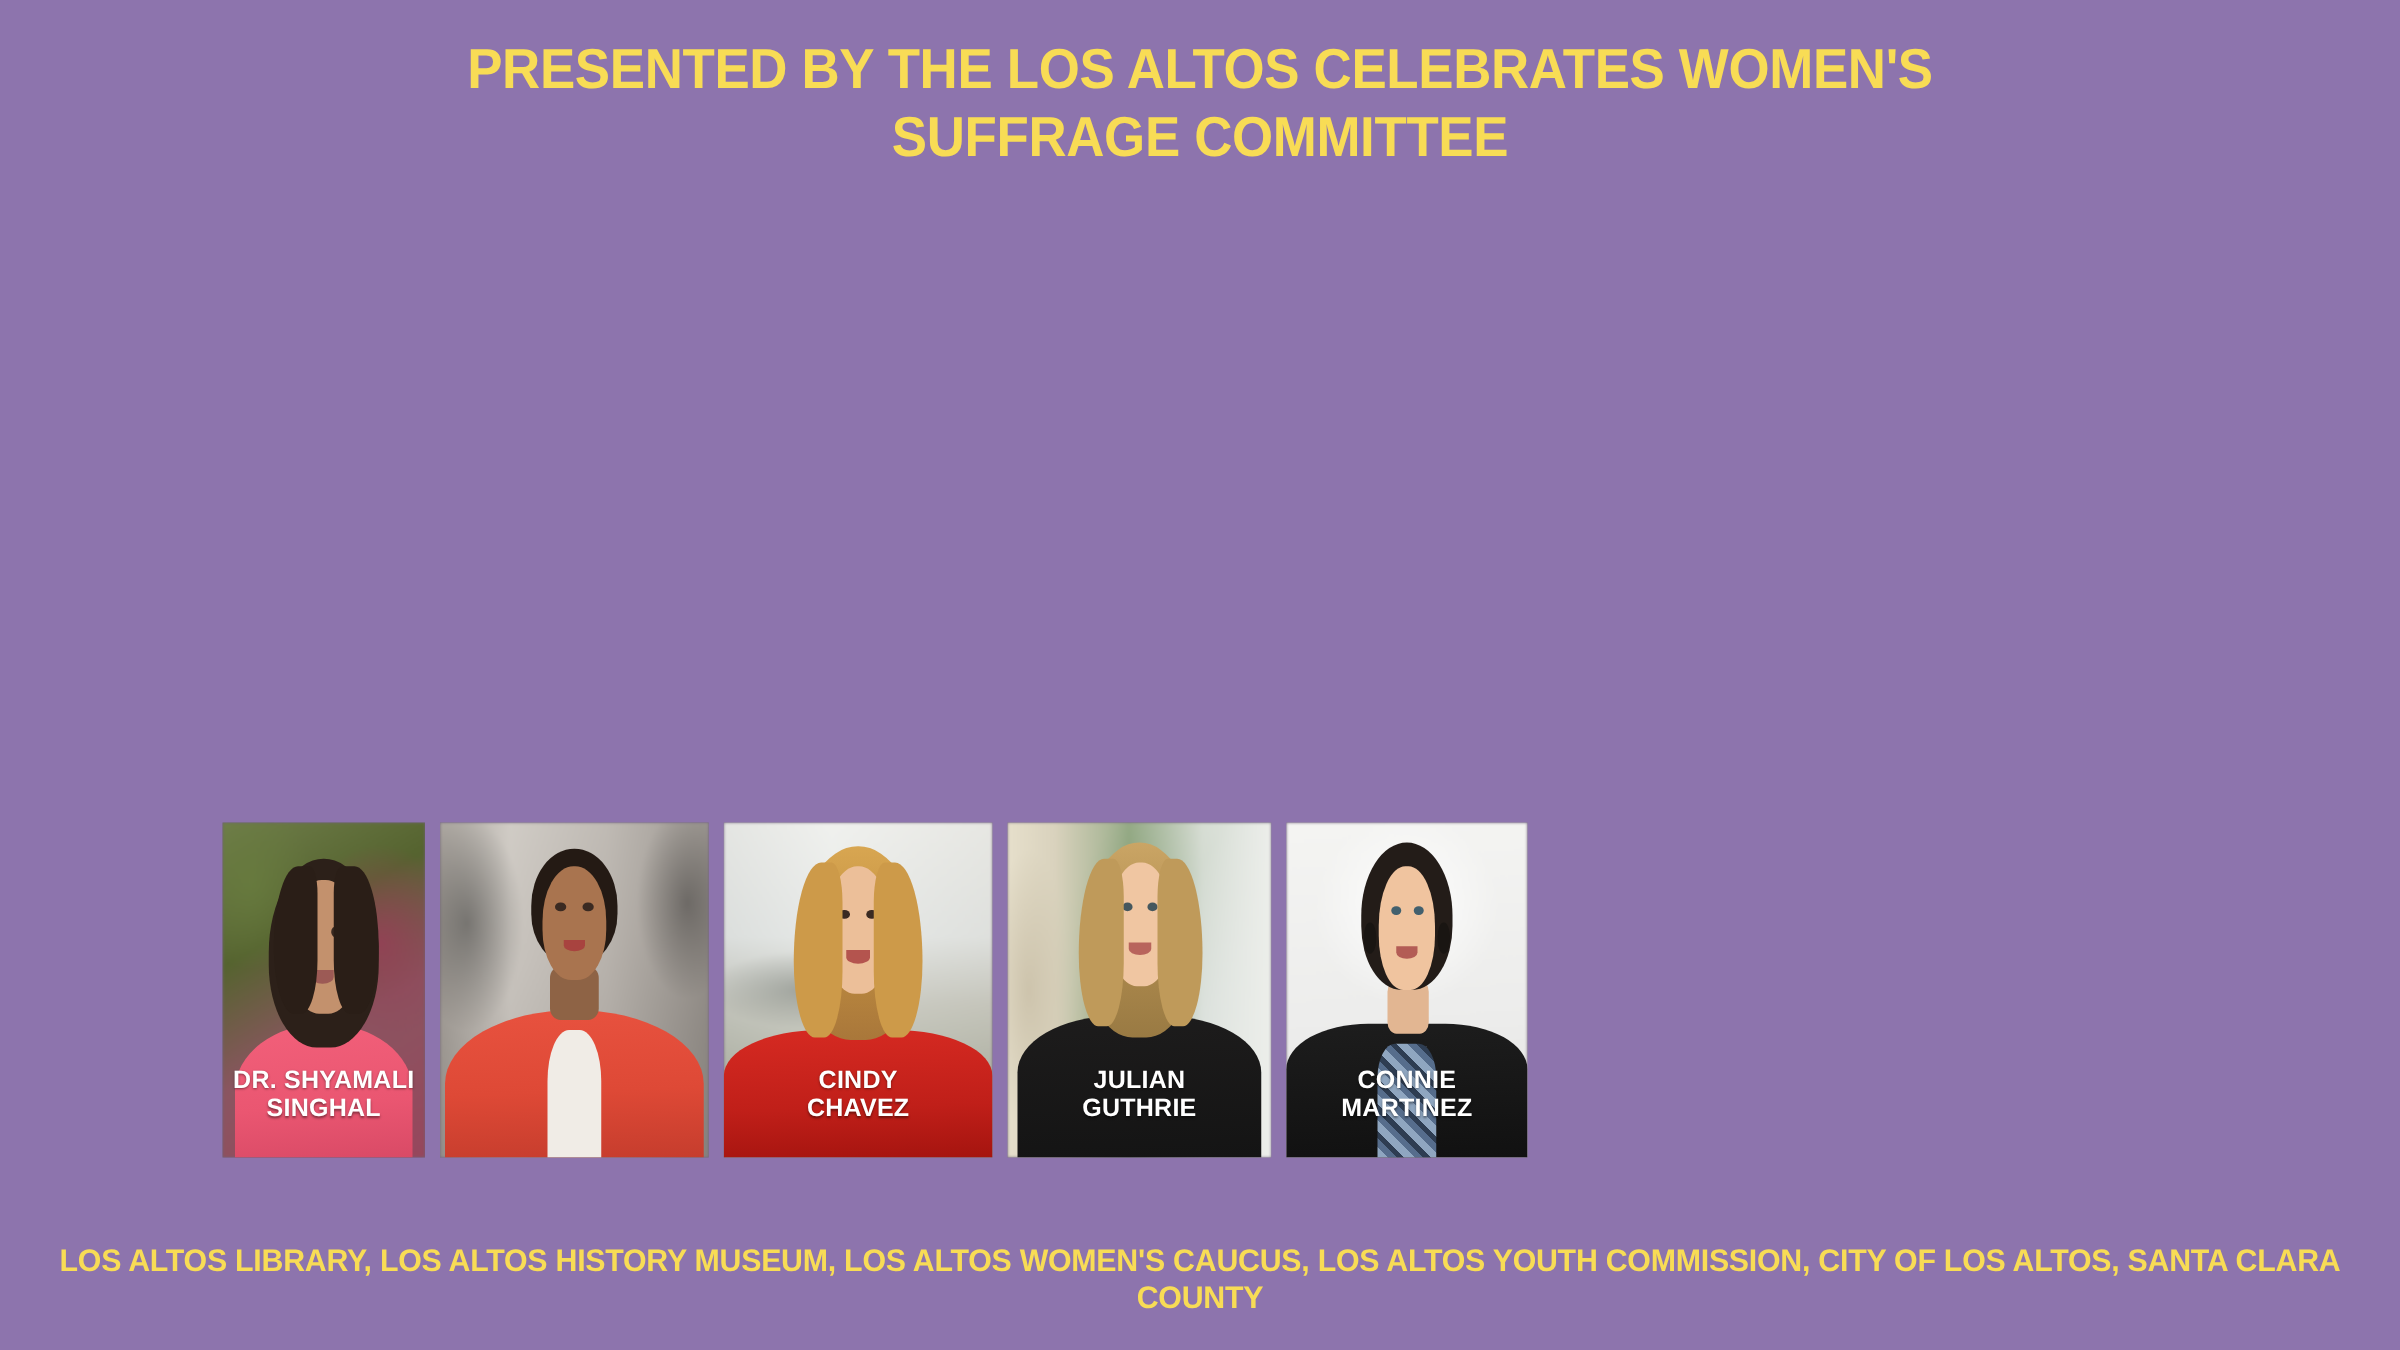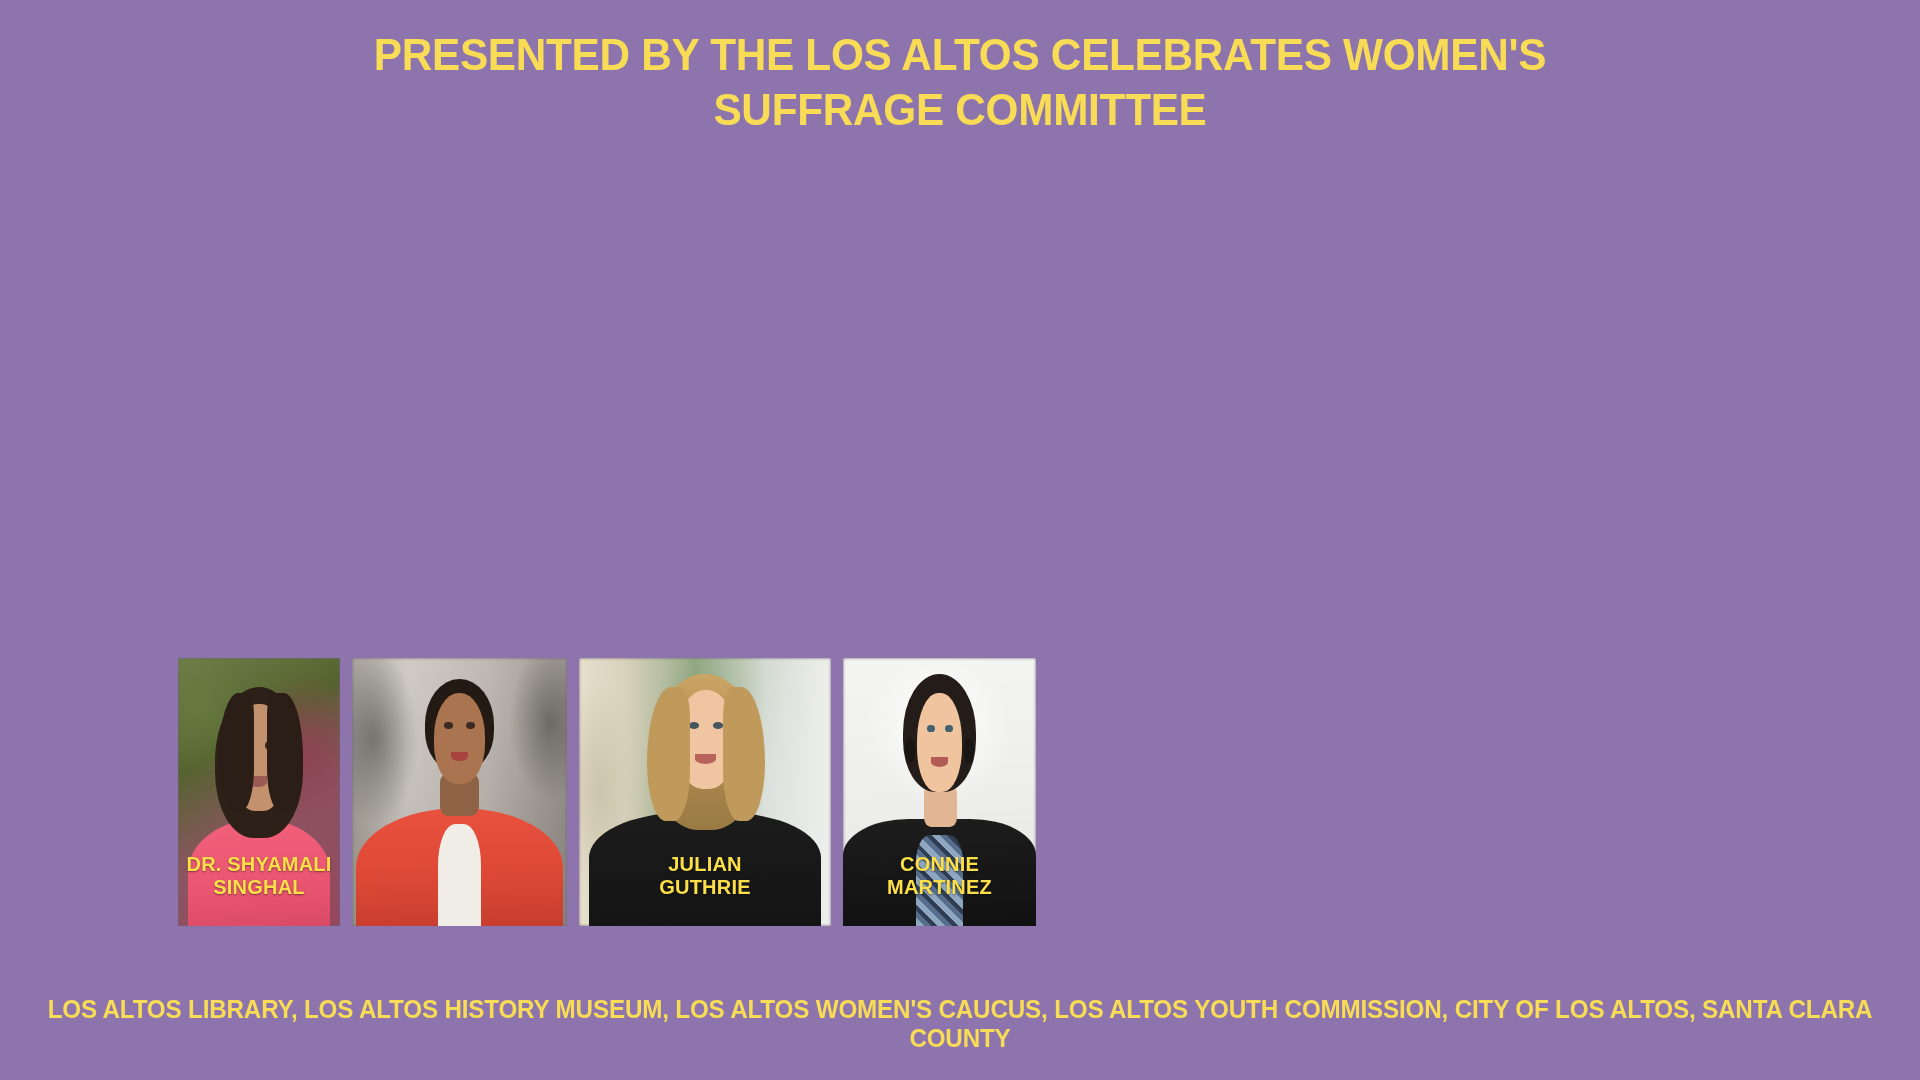--- a/index.html
+++ b/index.html
@@ -84,21 +84,21 @@
   .portrait .photo {
     position:absolute;
     inset:0;
   }
 
   .portrait .name {
     position:absolute;
     left:2px; right:2px;
     bottom:26px;
     text-align:center;
-    color:#fde047;
+    color:#ffffff;
     font-weight:bold;
     font-size:20px;
     line-height:1.18;
     letter-spacing:0.2px;
     text-transform:uppercase;
     text-shadow:0 1px 2px rgba(0,0,0,.45);
     z-index:4;
     white-space:pre-line;
   }
 
@@ -172,22 +172,42 @@
         <div class="bodypc" style="left:40%;width:20%;top:62%;height:38%;background:#f0ece6;border-radius:40% 40% 0 0;"></div>
         <div class="neckpc" style="left:41%;width:18%;top:43%;height:16%;background:#8e6345;"></div>
         <div class="hairpc" style="left:34%;width:32%;top:8%;height:34%;background:#241a14;"></div>
         <div class="facepc" style="left:38%;width:24%;top:13%;height:34%;background:#a9744f;"></div>
         <div class="eyepc" style="left:43%;top:24%;width:4%;height:2.6%;"></div>
         <div class="eyepc" style="left:53%;top:24%;width:4%;height:2.6%;"></div>
         <div class="mouthpc" style="left:46%;top:35%;width:8%;height:3.4%;background:#a8433f;"></div>
       </div>
     </div>
 
-
-    <div class="portrait" style="width:252px;">
+    <div class="portrait" style="width:215px;">
+      <div class="photo">
+        <div class="blurlayer">
+          <div class="bgfill" style="background:linear-gradient(180deg,#f2f2f0 0%,#e3e6e6 34%,#b9b9ae 54%,#9a9d8c 74%,#8d8b79 100%);"></div>
+          <div class="bgfill" style="background:linear-gradient(90deg,#cfd2cd 0%,#eceeea 40%,#d6d6ce 100%);opacity:.4;"></div>
+          <div class="bgfill" style="background:radial-gradient(ellipse 50% 16% at 30% 50%,rgba(120,126,120,.55),transparent 72%);"></div>
+        </div>
+        <div class="bodypc" style="left:0;right:0;top:62%;bottom:0;background:linear-gradient(178deg,#d62a22 0%,#c01f19 60%,#a5140f 100%);border-radius:36% 36% 0 0;"></div>
+        <div class="neckpc" style="left:41%;width:18%;top:48%;height:16%;background:#d8a882;"></div>
+        <div class="hairpc" style="left:28%;width:44%;top:7%;height:58%;background:linear-gradient(180deg,#d8a651 0%,#c18f41 50%,#a9773a 100%);"></div>
+        <div class="facepc" style="left:38%;width:24%;top:13%;height:38%;background:#ecbf99;"></div>
+        <div class="eyepc" style="left:43%;top:26%;width:4%;height:2.6%;"></div>
+        <div class="eyepc" style="left:53%;top:26%;width:4%;height:2.6%;"></div>
+        <div class="mouthpc" style="left:45.5%;top:38%;width:9%;height:4%;background:#b4544e;"></div>
+        <div class="hairpc" style="left:26%;width:18%;top:12%;height:52%;background:#cd9a49;border-radius:60% 24% 40% 46%;"></div>
+        <div class="hairpc" style="left:56%;width:18%;top:12%;height:52%;background:#cd9a49;border-radius:24% 60% 46% 40%;"></div>
+      </div>
+      <div class="name">CINDY
+CHAVEZ</div>
+    </div>
+
+    <div class="portrait" style="width:211px;">
       <div class="photo">
         <div class="blurlayer">
           <div class="bgfill" style="background:linear-gradient(120deg,#ded7c4 0%,#e9e4d6 22%,#7f9a6e 48%,#b9c6bd 68%,#e7eae6 100%);"></div>
           <div class="bgfill" style="background:linear-gradient(90deg,#e6dfcb 0%,#d9d2bd 18%,rgba(120,150,106,.7) 46%,rgba(226,230,226,.85) 74%,#eceeea 100%);"></div>
           <div class="bgfill" style="background:radial-gradient(ellipse 22% 60% at 8% 50%,rgba(200,190,166,.8),transparent 70%);"></div>
         </div>
         <div class="bodypc" style="left:4%;right:4%;top:58%;bottom:0;background:linear-gradient(178deg,#1d1c1c 0%,#141414 100%);border-radius:40% 40% 0 0;"></div>
         <div class="neckpc" style="left:42%;width:17%;top:45%;height:16%;background:#e3b795;"></div>
         <div class="hairpc" style="left:29%;width:42%;top:6%;height:58%;background:linear-gradient(180deg,#caa565 0%,#b28d4f 48%,#997a43 100%);"></div>
         <div class="facepc" style="left:39%;width:23%;top:12%;height:37%;background:#f0c6a2;"></div>

